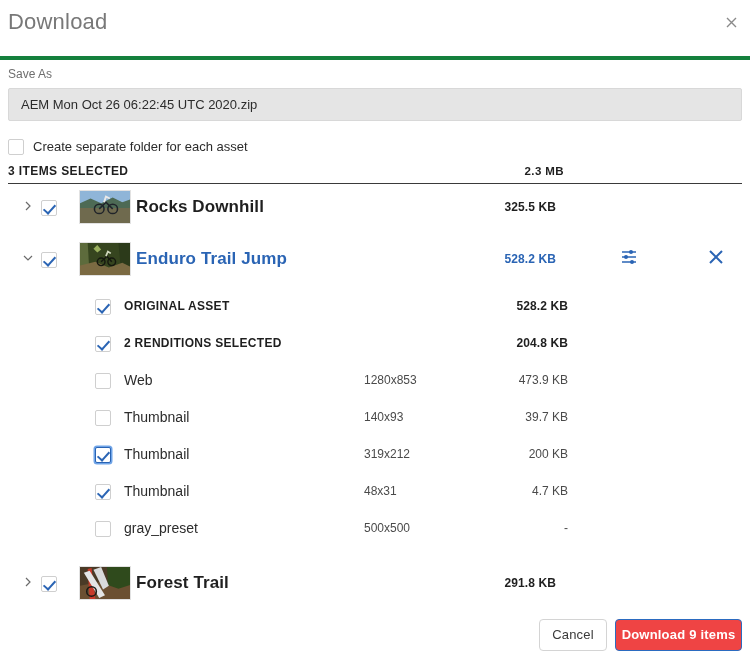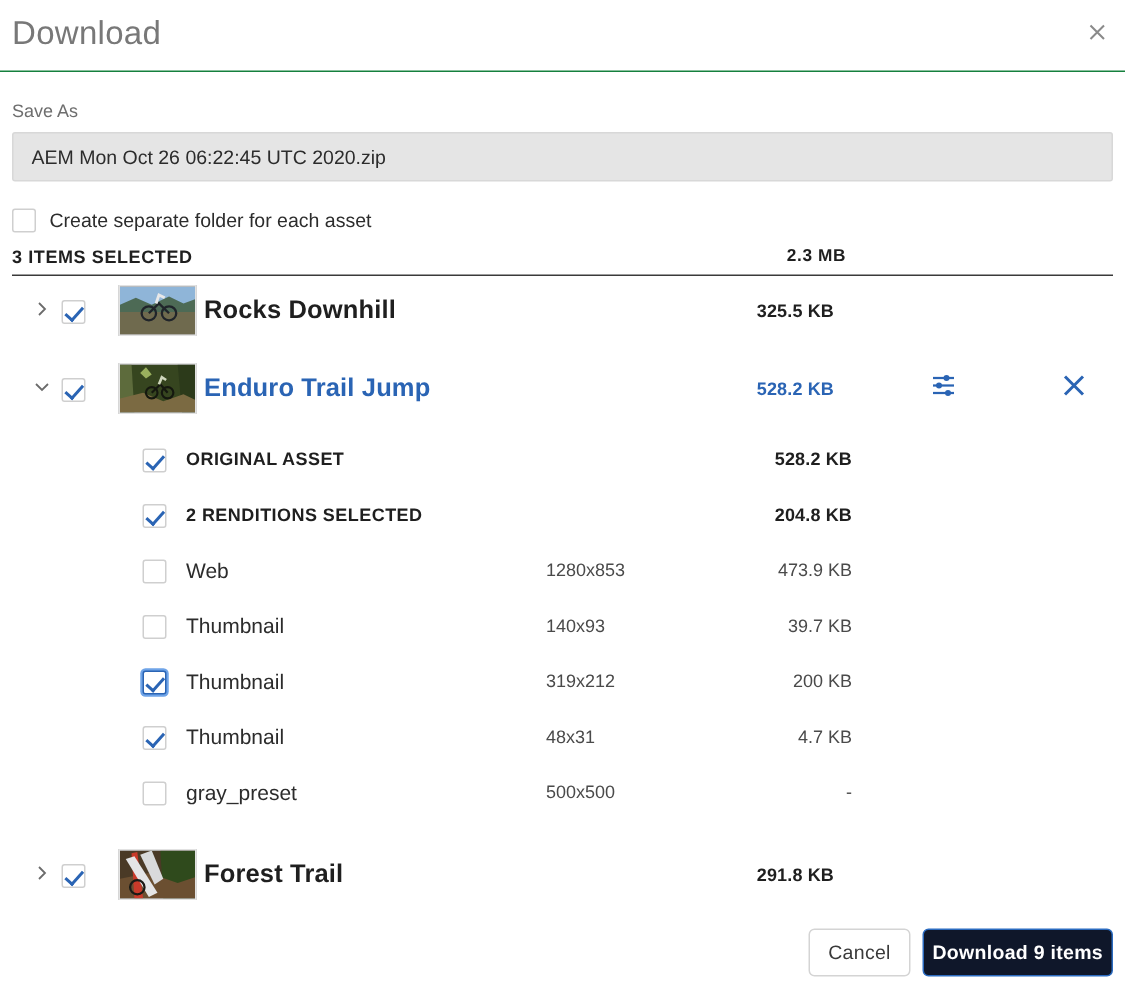--- a/index.html
+++ b/index.html
@@ -18,23 +18,23 @@
     background: #ffffff;
     overflow: hidden;
     box-sizing: border-box;
   }
 
   
   .dlg-header {
     position: absolute;
     left: 0; top: 0;
     width: 750px;
-    height: 48px;
-    box-sizing: border-box;
-    border-bottom: 1px solid #15803d;
+    height: 60px;
+    box-sizing: border-box;
+    border-bottom: 4px solid #15803d;
   }
   .dlg-title {
     position: absolute;
     left: 8px;
     top: 8px;
     font-size: 22px;
     font-weight: 300;
     color: #787878;
     letter-spacing: 0.2px;
     line-height: 28px;
@@ -306,21 +306,21 @@
     width: 68px;
     border: 1px solid #d4d4d4;
     background: #ffffff;
     color: #3a3a3a;
     font-weight: normal;
   }
   .btn-download {
     right: 8px;
     width: 127px;
     border: 1px solid #2b6bc0;
-    background: #0f172a;
+    background: #ef4444;
     color: #ffffff;
   }
 </style>
 </head>
 <body>
 
 <div id="dialog">
 
   <div class="dlg-header">
     <div class="dlg-title">Download</div>

